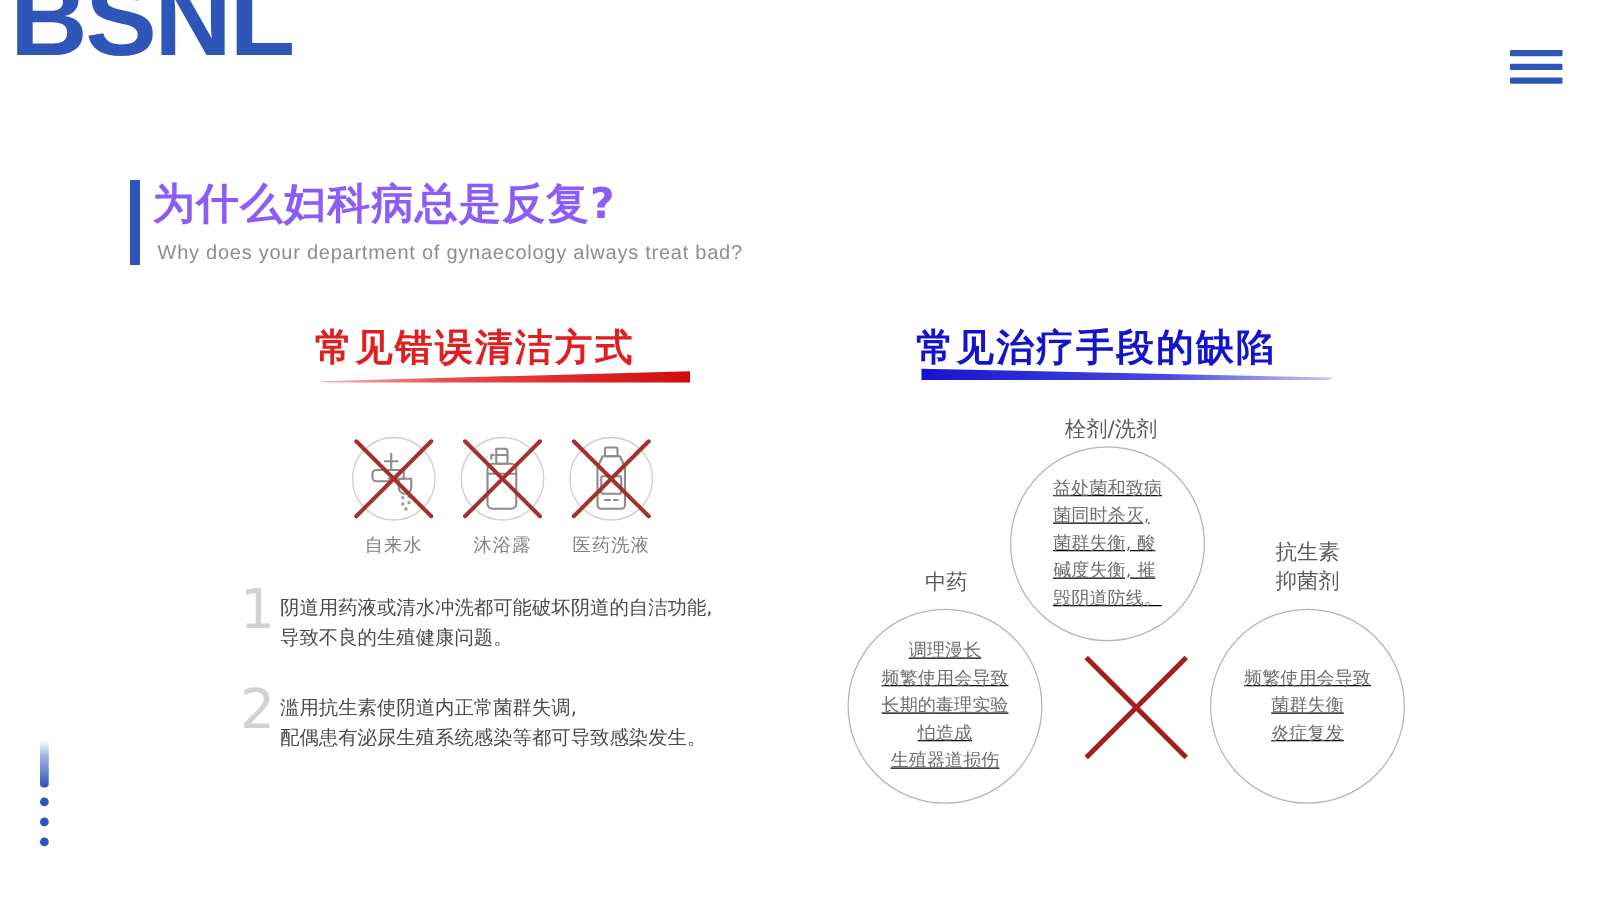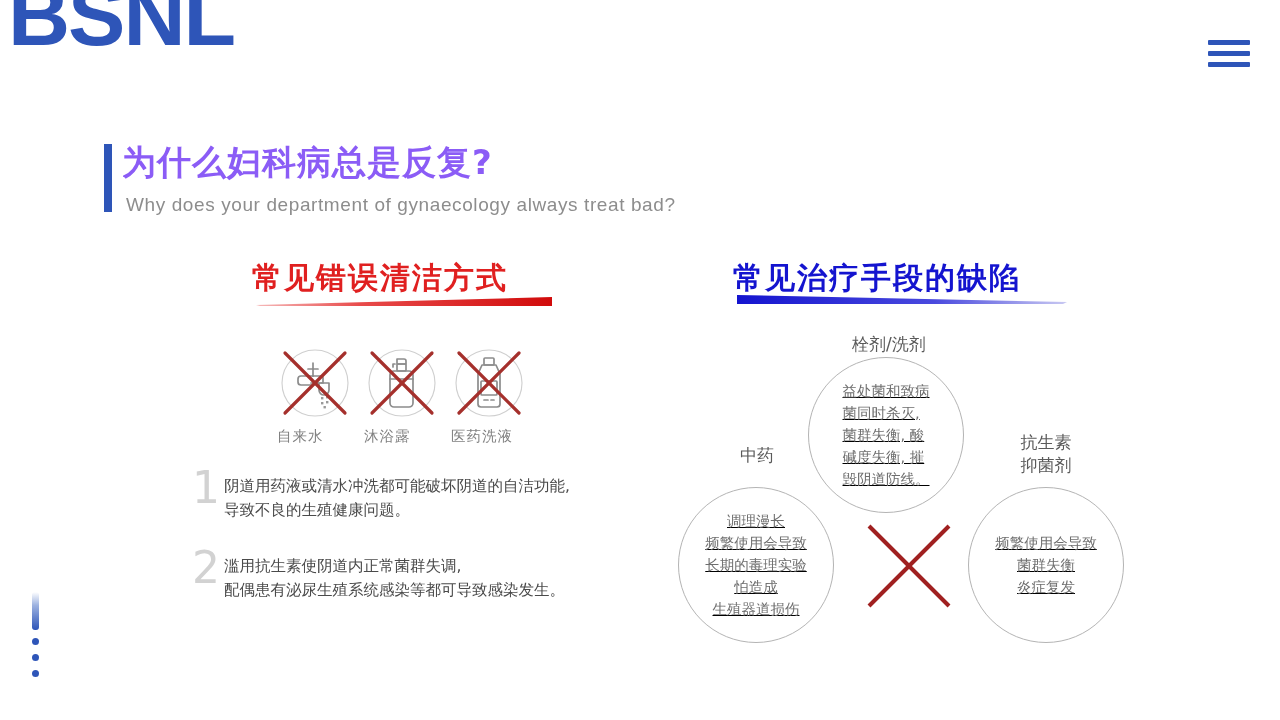--- a/index.html
+++ b/index.html
@@ -97,21 +97,21 @@
     font-weight: 700;
     color: #8b5cf6;
     letter-spacing: 1px;
     white-space: nowrap;
     font-family: "DejaVu Sans", sans-serif;
   }
   .title-sub {
     position: absolute;
     left: 22px;
     top: 50px;
-    font-size: 19px;
+    font-size: 16px;
     color: #8d8d8d;
     letter-spacing: 0.6px;
     white-space: nowrap;
   }
 
   
   .col-heading {
     position: absolute;
     white-space: nowrap;
     font-size: 30px;
@@ -148,21 +148,21 @@
   .icon-row {
     position: absolute;
     left: 277px;
     top: 345px;
     width: 260px;
     height: 110px;
   }
   .icon-cell {
     position: absolute;
     width: 76px;
-    text-align: left;
+    text-align: center;
   }
   .icon-cell.c1 { left: 0; }
   .icon-cell.c2 { left: 87px; }
   .icon-cell.c3 { left: 174px; }
   .icon-circle-wrap {
     position: relative;
     width: 76px;
     height: 76px;
   }
   .icon-label {
@@ -236,21 +236,21 @@
   .venn-label {
     position: absolute;
     font-size: 17px;
     color: #5a5a5a;
     text-align: center;
     line-height: 1.35;
     white-space: nowrap;
     font-family: "DejaVu Sans", sans-serif;
   }
   .lbl-top   { left: 192px; top: -2px;  width: 70px; }
-  .lbl-left  { left: 62px;  top: 109px; width: 70px; }
+  .lbl-left  { left: 62px;  top: 120px; width: 70px; }
   .lbl-right { left: 350px; top: 96px;  width: 72px; }
 
   .venn-x {
     position: absolute;
     left: 203px;
     top: 185px;
     width: 92px;
     height: 92px;
   }
 </style>

